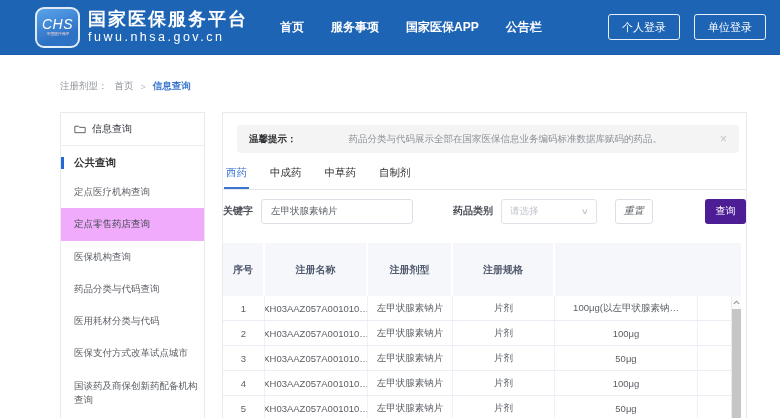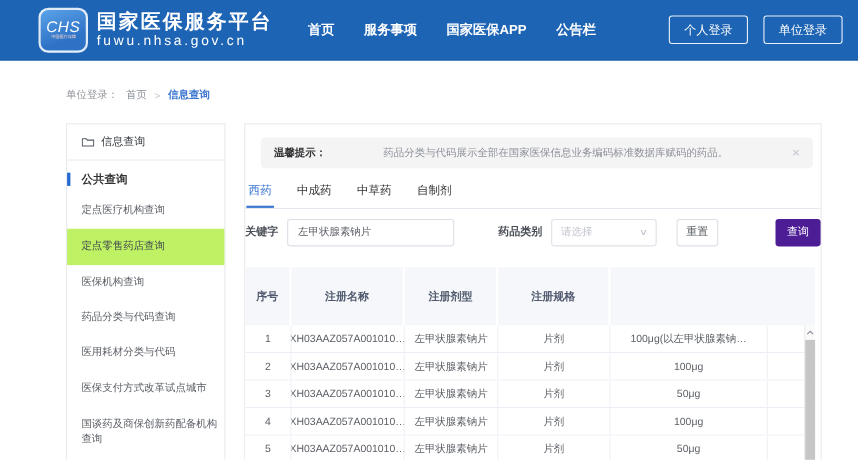--- a/index.html
+++ b/index.html
@@ -34,21 +34,21 @@
 
   
   .sidebar { position:absolute; left:60px; top:112px; width:145px; height:340px;
     background:#fff; border:1px solid #e8eaec; }
   .side-title { display:flex; align-items:center; gap:6px; padding:9px 13px;
     font-size:10px; color:#32373d; border-bottom:1px solid #ededed; }
   .side-section { display:flex; align-items:center; padding:10px 0 6px 0; }
   .side-bar-mark { width:3px; height:12px; background:#2468d4; }
   .side-section-label { margin-left:10px; font-size:10.5px; font-weight:bold; color:#303133; }
   .side-item { padding:9px 6px 9px 13px; font-size:9.5px; color:#5c6066; line-height:1.5; cursor:pointer; }
-  .side-item.active { background:#bef264; color:#43494f; }
+  .side-item.active { background:#f0abfc; color:#43494f; }
 
   
   .main { position:absolute; left:222px; top:112px; width:525px; height:340px;
     background:#fff; border:1px solid #e8eaec; padding-top:12px; }
   .notice { margin:0 7px 0 14px; height:28px; background:#f4f4f5; border-radius:4px;
     display:flex; align-items:center; padding:0 12px; }
   .notice-label { font-size:9.5px; font-weight:bold; color:#303133; white-space:nowrap; }
   .notice-text { font-size:9.5px; color:#8d9199; margin-left:2px; flex:1; white-space:nowrap; overflow:hidden;text-align:center; }
   .notice-close { color:#bfc3c9; font-size:12px; cursor:pointer; padding-left:8px; }
 
@@ -60,21 +60,21 @@
   .f-label { font-size:10px; color:#4a4f57; font-weight:bold; white-space:nowrap; }
   .kw-input { margin-left:8px; width:170px; height:25px; border:1px solid #dcdfe6; border-radius:3px;
     font-size:9.5px; color:#5c6066; padding:0 9px; outline:none; font-family:inherit; }
   .cat-label { margin-left:40px; }
   .select { margin-left:8px; width:109px; height:25px; border:1px solid #dfe2e8; border-radius:3px;
     background:#fff; display:flex; align-items:center; justify-content:space-between;
     padding:0 8px; cursor:pointer; }
   .select-placeholder { font-size:9.5px; color:#c0c4cc; }
   .chevron { color:#c0c4cc; font-size:8px; transform:scaleX(1.4); }
   .btn-reset { margin-left:18px; width:45px; height:25px; border:1px solid #dcdfe6; border-radius:3px;
-    background:#fff; color:#5c6066; font-size:10px; display:flex; align-items:center; justify-content:center; cursor:pointer; }
+    background:#fff; color:#5c6066; font-size:10px; display:flex; align-items:center; justify-content:center; cursor:pointer;font-style:italic; }
   .btn-search { margin-left:52px; width:48px; height:25px; border:none; border-radius:3px;
     background:#4c1d95; color:#fff; font-size:10px; display:flex; align-items:center; justify-content:center; cursor:pointer; }
 
   
   .table { position:relative; margin-top:19px; width:518px; }
   .t-grid-row { display:grid; grid-template-columns:42px 103px 85px 102px 143px 1fr; }
   .t-head { background:#f5f7fa; height:53px; }
   .th { display:flex; align-items:center; justify-content:center; font-size:10px; font-weight:bold;
     color:#515a6e; border-right:2px solid #fff; }
   .th:last-child { border-right:none; }
@@ -111,21 +111,21 @@
         <span class="nav-item">国家医保APP</span>
         <span class="nav-item">公告栏</span>
       </nav>
     <div class="top-actions" id="top-actions">
         <div class="login-btn">个人登录</div>
         <div class="login-btn">单位登录</div>
       </div>
   </header>
 
   <div class="breadcrumb">
-    <span>单位登录：</span>
+    <span>注册剂型：</span>
     <span class="crumb">首页</span>
     <span class="crumb-sep">&gt;</span>
     <span class="crumb active">信息查询</span>
   </div>
 
   <aside class="sidebar">
     <div class="side-title">
       <span style="display:flex">
         <svg width="12" height="10" viewBox="0 0 14 11" fill="none" stroke="#555b63" stroke-width="1.1">
           <path d="M1 2.2 h4.2 l1.2 1.4 H13 v6.2 H1 z"></path>

